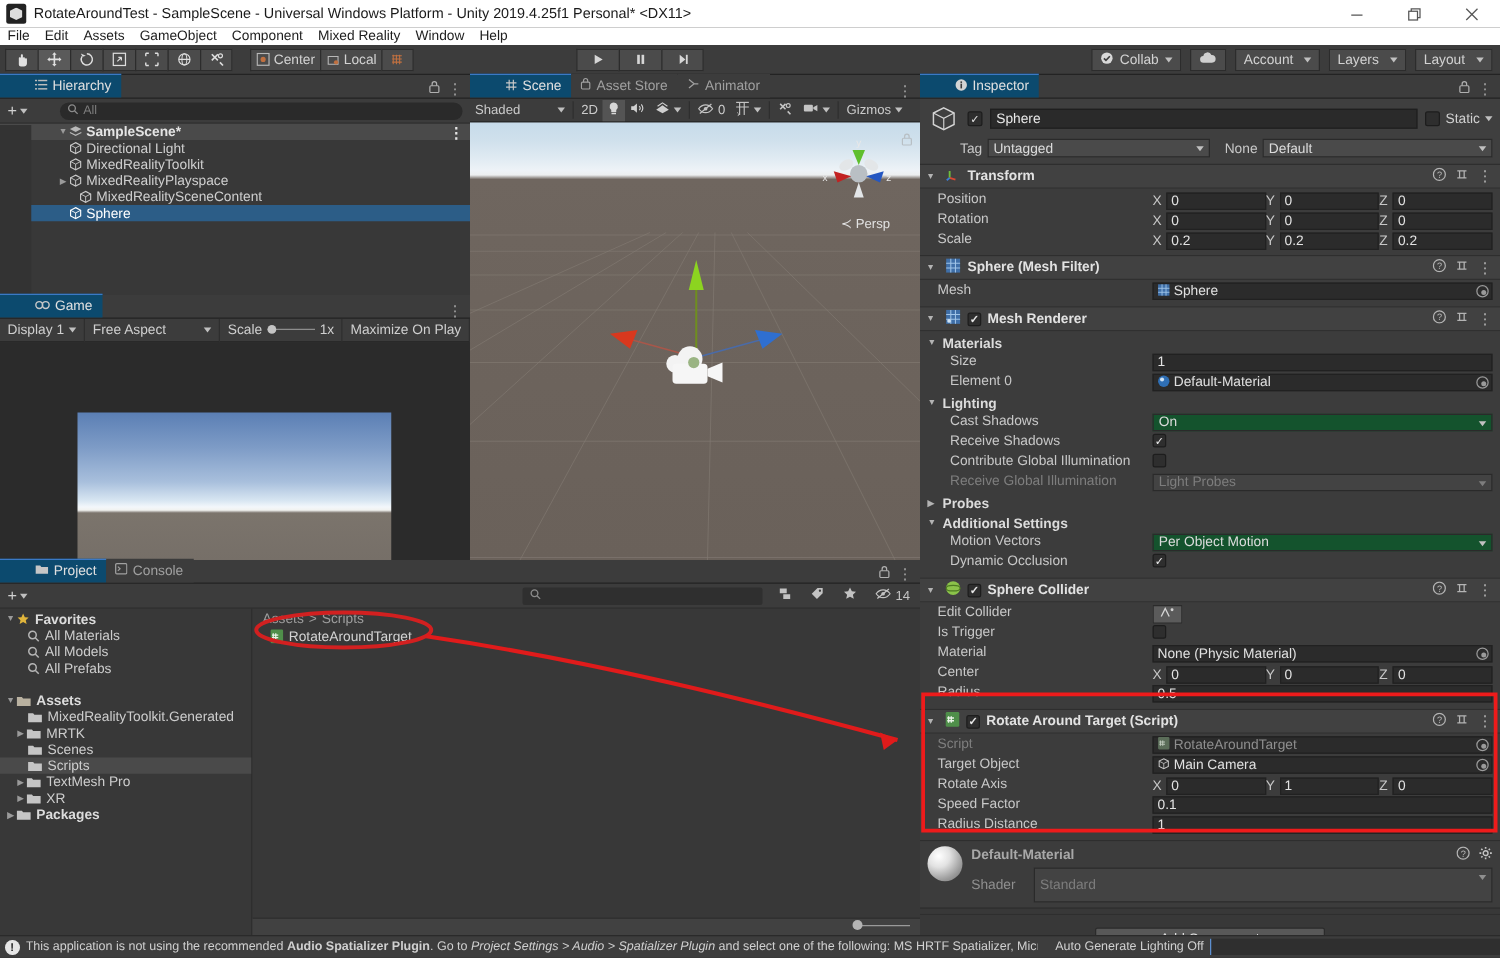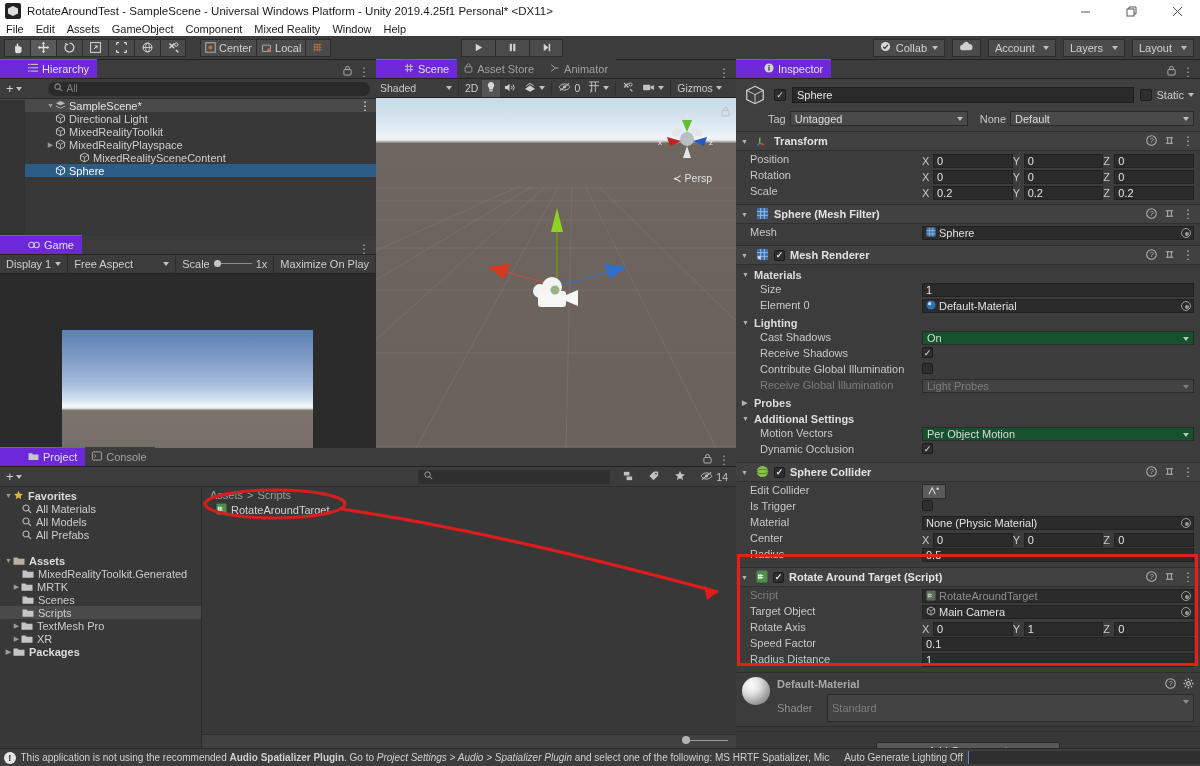--- a/index.html
+++ b/index.html
@@ -81,40 +81,40 @@
   
   .panel { position: absolute; background: #383838; }
   .panel-tabs {
     height: 19px; background: #3c3c3c; display: flex; align-items: flex-end;
     border-bottom: 1px solid #232323; position: relative;
   }
   .ptab {
     height: 19px; padding: 0 8px 0 7px; display: flex; align-items: center; gap: 4px;
     color: #a0a0a0; font-size: 11px; background: #3c3c3c; white-space: nowrap;
   }
-  .ptab.sel { background: #6d28d9; color: #e0e0e0; border-top: 1px solid #3b79c5; padding-left: 28px; }
+  .ptab.sel { background: #0c4a6e; color: #e0e0e0; border-top: 1px solid #3b79c5; padding-left: 28px; }
   .ptab-right { margin-left: auto; display: flex; align-items: center; gap: 6px; padding-right: 6px; color: #a6a6a6; }
 
   .kebab { letter-spacing: 0; font-size: 12px; line-height: 10px; }
 
   
   #hierarchy { left: 0; top: 60px; width: 376px; height: 176px; background: #383838; }
   .hier-toolbar {
     height: 20px; background: #3c3c3c; display: flex; align-items: center; padding: 0 4px; gap: 4px;
     border-bottom: 1px solid #2c2c2c;
   }
   .plusbtn { display: flex; align-items: center; gap: 2px; color: #d0d0d0; font-size: 13px; padding: 0 2px; }
   .searchbox {
     flex: 1; height: 14px; background: #2a2a2a; border-radius: 7px;
     display: flex; align-items: center; padding: 0 6px; gap: 4px; color: #7d7d7d; font-size: 10px;
     margin-left: 20px; margin-right: 2px;
   }
   .hier-list { background: #383838; }
   .hrow { height: 13px; display: flex; align-items: center; font-size: 11px; color: #cfcfcf; padding-left: 4px; }
-  .hrow.scene { background: #4a4a4a; font-weight: normal; color: #e4e4e4; }
+  .hrow.scene { background: #4a4a4a; font-weight: bold; color: #e4e4e4; }
   .hrow.sel { background: #2c5d87; color: #ffffff; }
   .tri { width: 9px; display: inline-block; text-align: center; color: #9a9a9a; font-size: 7px; flex: 0 0 9px; }
 
   
   #game { left: 0; top: 236px; width: 376px; height: 212px; }
   .game-toolbar {
     height: 19px; background: #3c3c3c; display: flex; align-items: center;
     border-bottom: 1px solid #232323; font-size: 11px; color: #cfcfcf;
   }
   .gt-item { display: flex; align-items: center; gap: 4px; padding: 0 6px; height: 19px; border-right: 1px solid #2e2e2e; white-space: nowrap;}
@@ -517,21 +517,21 @@
       <div class="hrow" style="padding-left:46px">
         <span class="tri">▶</span>
         <span style="display:inline-flex;margin-right:3px">
           <svg width="11" height="11" viewBox="0 0 12 12">
               <path d="M6 1.2L10.4 3.5v5L6 10.8 1.6 8.5v-5z" fill="none" stroke="#c8c8c8" stroke-width="1"></path>
               <path d="M1.6 3.5L6 5.8l4.4-2.3M6 5.8v5" fill="none" stroke="#c8c8c8" stroke-width=".8"></path>
             </svg>
         </span>
         <span>MixedRealityPlayspace</span>
       </div>
-      <div class="hrow" style="padding-left:70px">
+      <div class="hrow" style="padding-left:54px">
         <span class="tri"></span>
         <span style="display:inline-flex;margin-right:3px">
           <svg width="11" height="11" viewBox="0 0 12 12">
               <path d="M6 1.2L10.4 3.5v5L6 10.8 1.6 8.5v-5z" fill="none" stroke="#c8c8c8" stroke-width="1"></path>
               <path d="M1.6 3.5L6 5.8l4.4-2.3M6 5.8v5" fill="none" stroke="#c8c8c8" stroke-width=".8"></path>
             </svg>
         </span>
         <span>MixedRealitySceneContent</span>
       </div>
       <div class="hrow sel" style="padding-left:46px">

